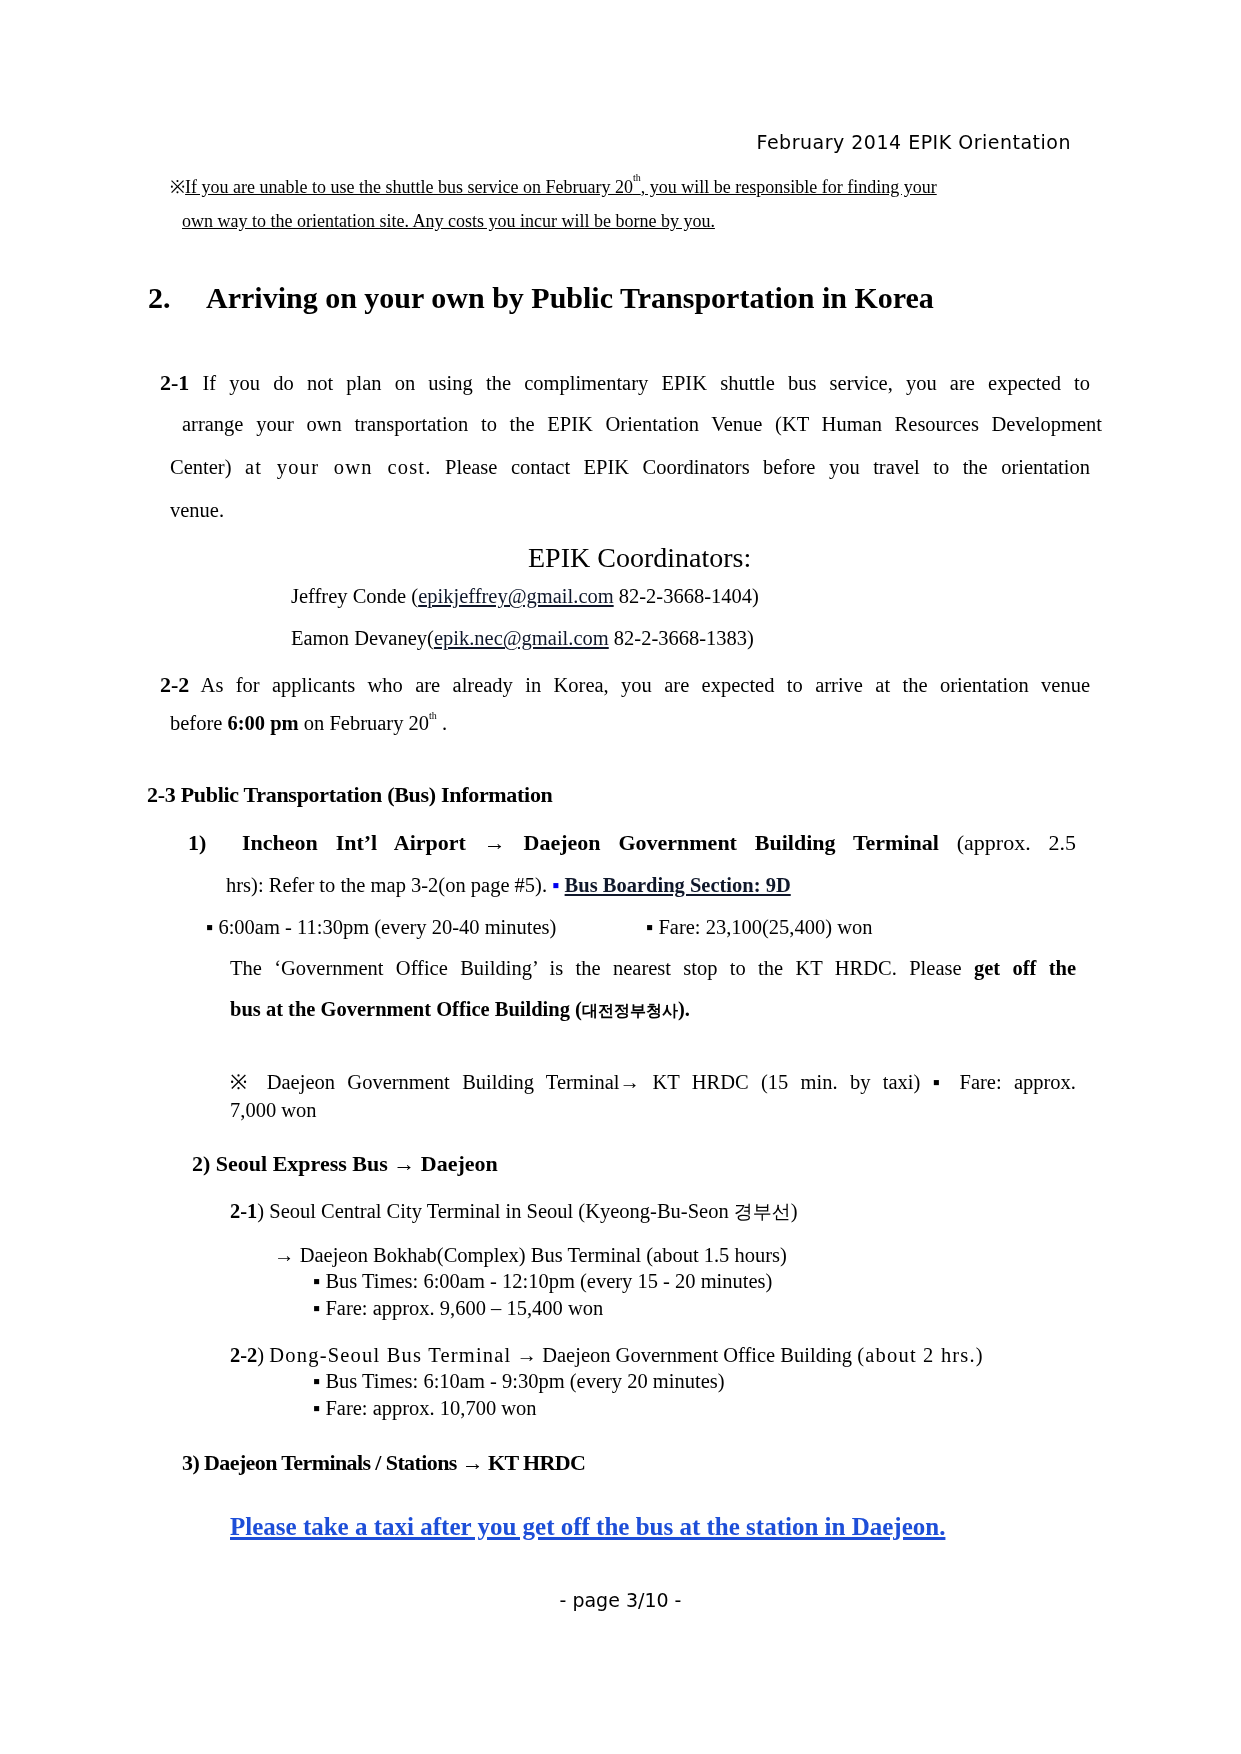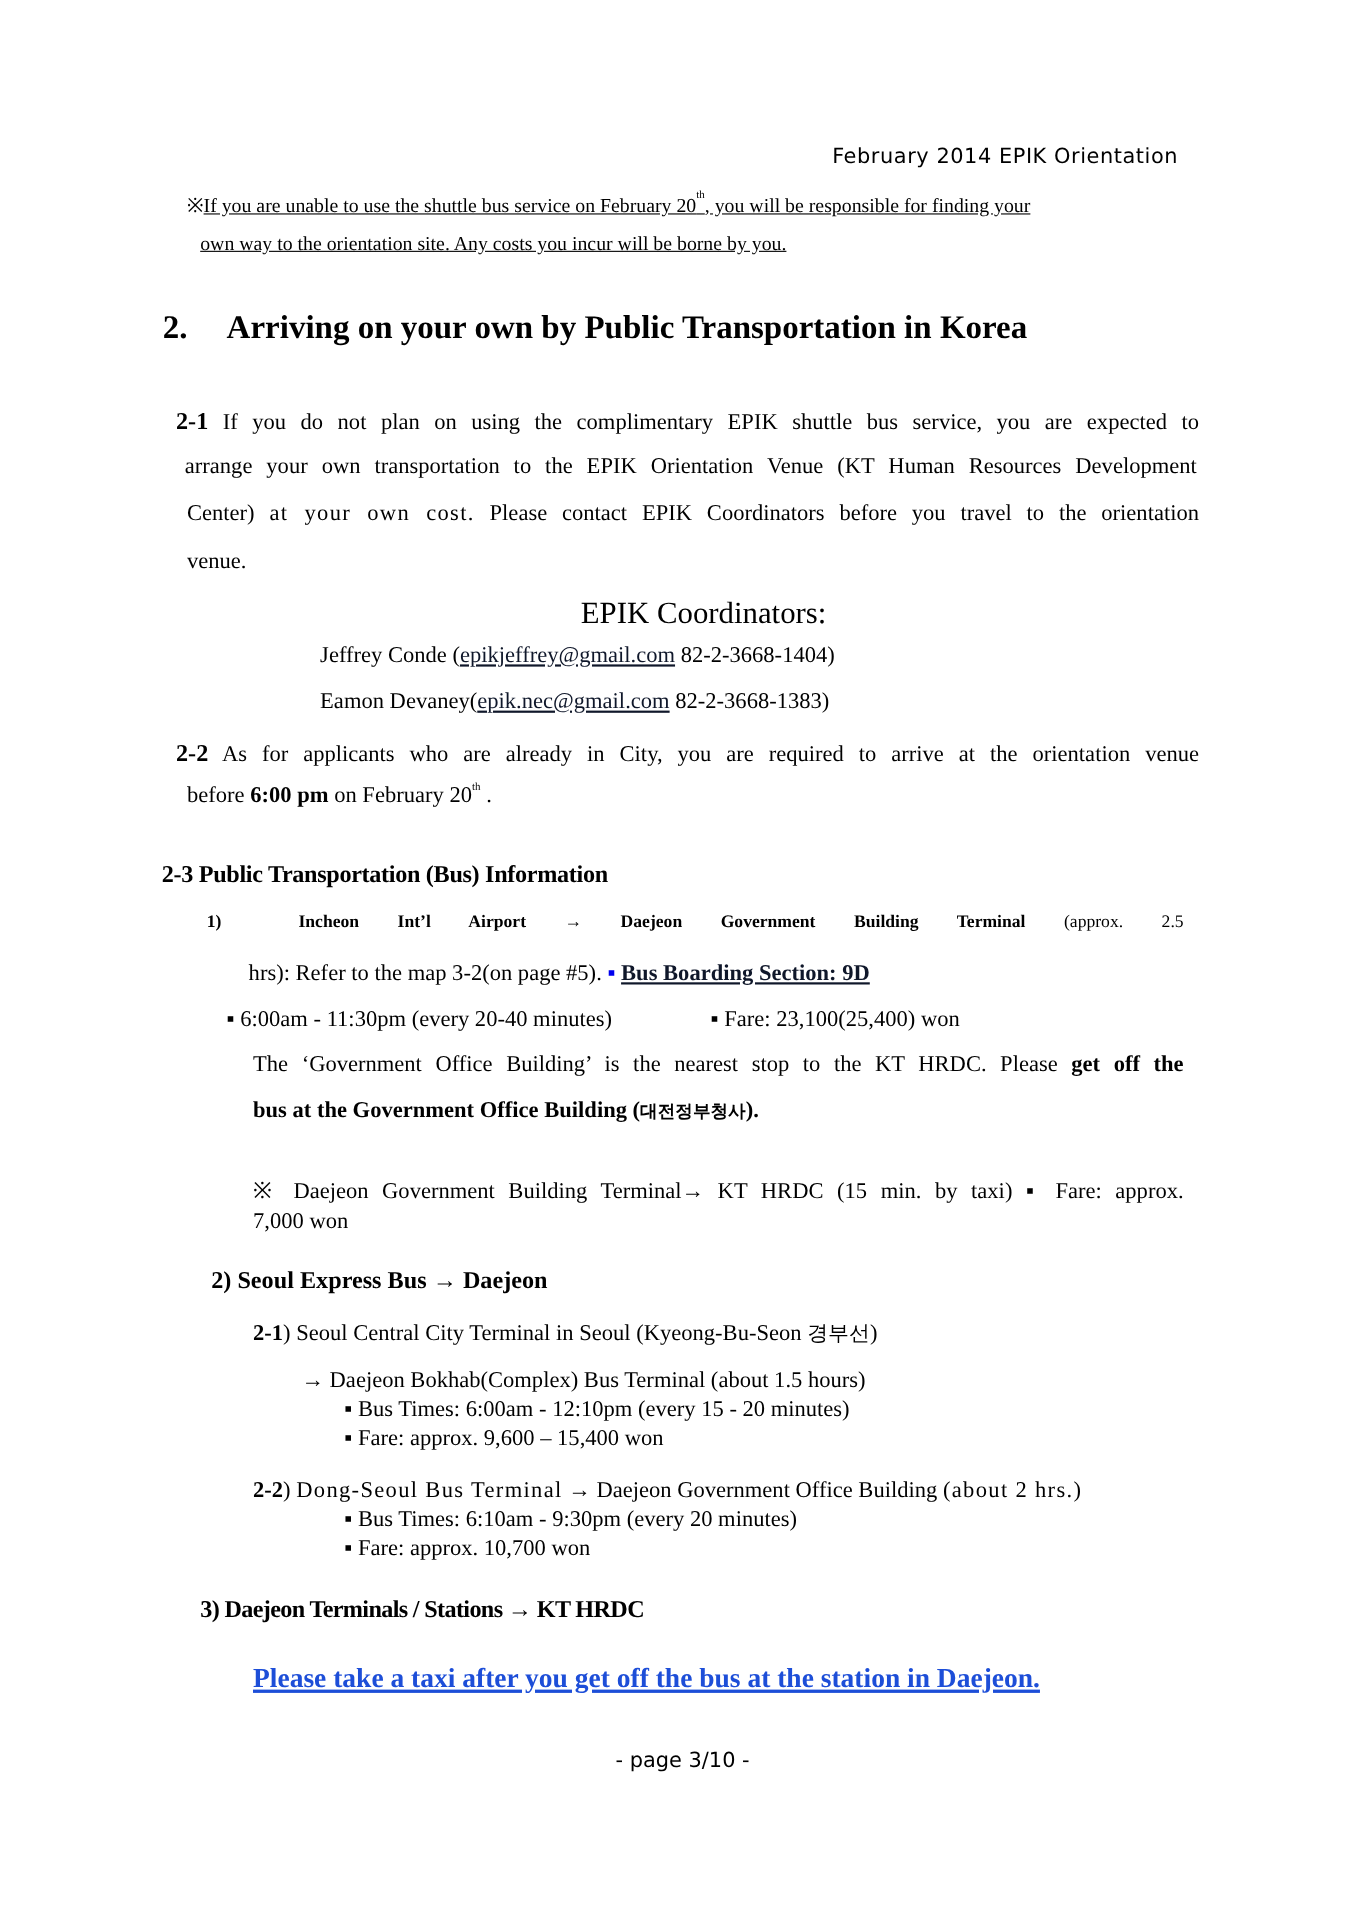--- a/index.html
+++ b/index.html
@@ -34,46 +34,46 @@
 </div>
 <div class="abs serif notice" style="top:211px; left:182px;">own way to the orientation site.    Any costs you incur will be borne by you.</div>
 
 <div class="abs h2">
   <span class="num">2.</span><span>Arriving on your own by Public Transportation in Korea</span>
 </div>
 
 <div class="abs body20" style="top:370px; left:160px; width:930px;">
   <div class="just"><span class="b" style="font-size:22px">2-1</span> <span>If you do not plan on using the complimentary EPIK shuttle bus service, you are expected to</span></div>
 </div>
-<div class="abs body20" style="top:413px; left:168px; width:920px;">
+<div class="abs body20" style="top:413px; left:182px; width:920px;">
   <div class="just">arrange your own transportation to the EPIK Orientation Venue (KT Human Resources Development</div>
 </div>
 <div class="abs body20" style="top:456px; left:170px; width:920px;">
   <div class="just"><span>Center) </span><span class="spaced">at your own cost.</span><span> Please contact EPIK Coordinators before you travel to the orientation</span></div>
 </div>
 <div class="abs body20" style="top:499px; left:170px;">venue.</div>
 
 <div class="abs body20" style="top:542px; left:528px; font-size:28px;">EPIK Coordinators:</div>
 <div class="abs body20" style="top:585px; left:291px;">
   <span>Jeffrey Conde (</span><a class="link">epikjeffrey@gmail.com</a><span> 82-2-3668-1404)</span>
 </div>
 <div class="abs body20" style="top:627px; left:291px;">
   <span>Eamon Devaney(</span><a class="link">epik.nec@gmail.com</a><span> 82-2-3668-1383)</span>
 </div>
 
 <div class="abs body20" style="top:672px; left:160px; width:930px;">
-  <div class="just"><span class="b" style="font-size:22px">2-2</span> <span>As for applicants who are already in City, you are required to arrive at the orientation venue</span></div>
+  <div class="just"><span class="b" style="font-size:22px">2-2</span> <span>As for applicants who are already in Korea, you are expected to arrive at the orientation venue</span></div>
 </div>
 <div class="abs body20" style="top:712px; left:170px;">
   <span>before </span><span class="b">6:00 pm</span><span> on February 20</span><sup>th</sup><span> .</span>
 </div>
 
 <div class="abs h3" style="top:782px; left:147px; letter-spacing:-0.3px;">2-3 Public Transportation (Bus) Information</div>
 
-<div class="abs" style="top:830px; left:188px; width:888px; font-size:16px;">
+<div class="abs" style="top:830px; left:188px; width:888px; font-size:22px;">
   <div class="just"><span class="b">1)</span>&nbsp;&nbsp;<span class="b">Incheon Int’l Airport → Daejeon Government Building Terminal</span><span> (approx.  2.5</span></div>
 </div>
 <div class="abs body20" style="top:874px; left:226px;">
   <span>hrs): Refer to the map 3-2(on page #5). </span><span style="color:#0000ee" class="b">▪ </span><a class="link b">Bus Boarding Section: 9D</a>
 </div>
 <div class="abs body20" style="top:916px; left:206px;">▪ 6:00am - 11:30pm (every 20-40 minutes)</div>
 <div class="abs body20" style="top:916px; left:646px;">▪ Fare: 23,100(25,400) won</div>
 
 <div class="abs body20" style="top:957px; left:230px; width:846px;">
   <div class="just"><span>The ‘Government Office Building’ is the nearest stop to the KT HRDC. Please </span><span class="b">get off the</span></div>

